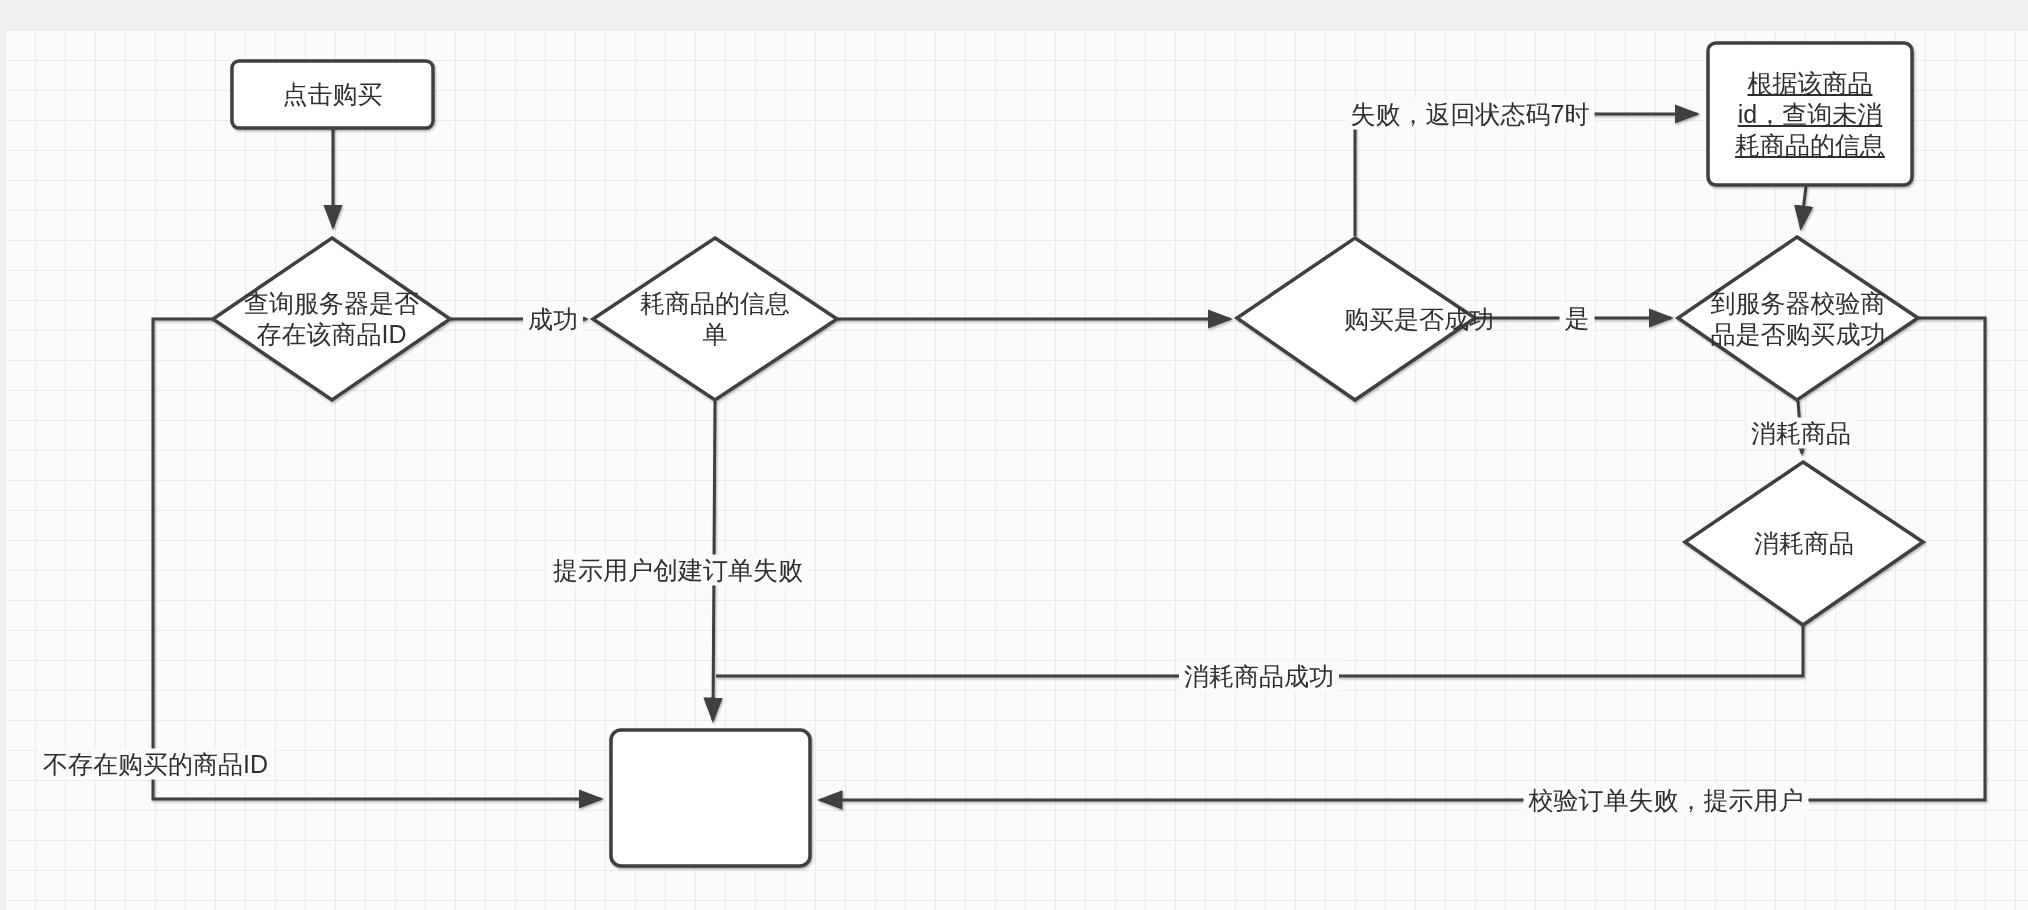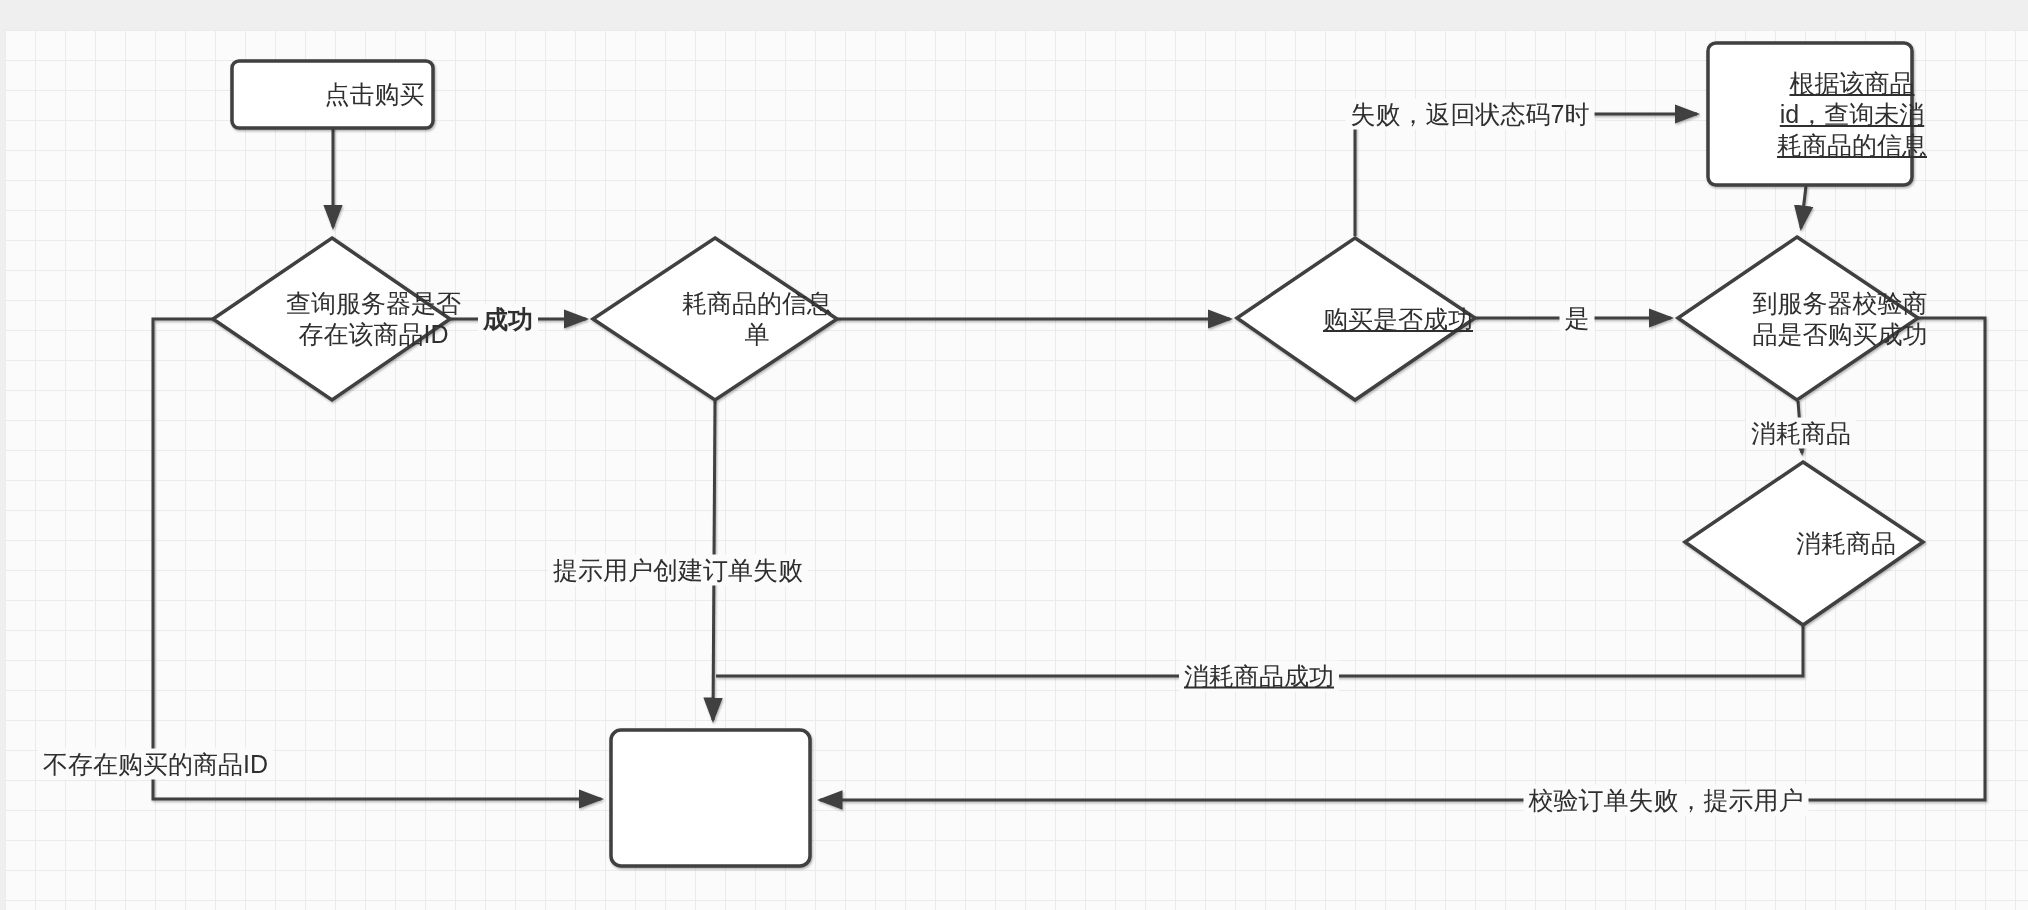--- a/index.html
+++ b/index.html
@@ -17,21 +17,20 @@
     background-size:30px 30px;
   }
   svg{position:absolute;left:0;top:0;}
   .label{
     position:absolute;color:#2f2f2f;font-size:25px;line-height:31px;
     text-align:center;
   }
   .node-label{
     display:flex;align-items:center;justify-content:center;
     white-space:pre-line;
-    margin-left:42px;
   }
   .edge-label{
     transform:translate(-50%,-50%);
     white-space:nowrap;background:#fbfbfb;padding:0 5px;
   }
   .edge-label.left-anchor{transform:translate(0,-50%);}
 </style>
 </head>
 <body>
 
@@ -72,29 +71,29 @@
       <polygon points="1803,462 1923,542 1803,625 1685,542"></polygon>
       <rect x="611" y="730" width="199" height="136" rx="10"></rect>
     </g>
   </svg>
 
   <div class="label node-label" style="left:232px;top:61px;width:201px;height:67px;">点击购买</div>
   <div class="label node-label" style="left:213px;top:238px;width:237px;height:162px;">查询服务器是否
 存在该商品ID</div>
   <div class="label node-label" style="left:593px;top:238px;width:244px;height:162px;">耗商品的信息
 单</div>
-  <div class="label node-label" style="left:1237px;top:238px;width:238px;height:162px;text-decoration:underline;">购买是否成功</div>
+  <div class="label node-label" style="left:1300px;top:238px;width:238px;height:162px;">购买是否成功</div>
   <div class="label node-label" style="left:1678px;top:237px;width:240px;height:163px;">到服务器校验商
 品是否购买成功</div>
   <div class="label node-label" style="left:1708px;top:43px;width:204px;height:142px;text-decoration:underline;">根据该商品
 id，查询未消
 耗商品的信息</div>
   <div class="label node-label" style="left:1685px;top:462px;width:238px;height:163px;">消耗商品</div>
 
-  <div class="label edge-label" style="left:508px;top:319px;font-weight:bold;">成功</div>
+  <div class="label edge-label" style="left:553px;top:319px;">成功</div>
   <div class="label edge-label" style="left:1577px;top:318px;">是</div>
   <div class="label edge-label" style="left:1470px;top:114px;">失败，返回状态码7时</div>
   <div class="label edge-label" style="left:1801px;top:433px;">消耗商品</div>
-  <div class="label edge-label" style="left:1259px;top:676px;text-decoration:underline;">消耗商品成功</div>
+  <div class="label edge-label" style="left:1259px;top:676px;">消耗商品成功</div>
   <div class="label edge-label" style="left:678px;top:570px;">提示用户创建订单失败</div>
   <div class="label edge-label left-anchor" style="left:38px;top:764px;">不存在购买的商品ID</div>
   <div class="label edge-label" style="left:1666px;top:800px;">校验订单失败，提示用户</div>
 </div>
 
 </body></html>

